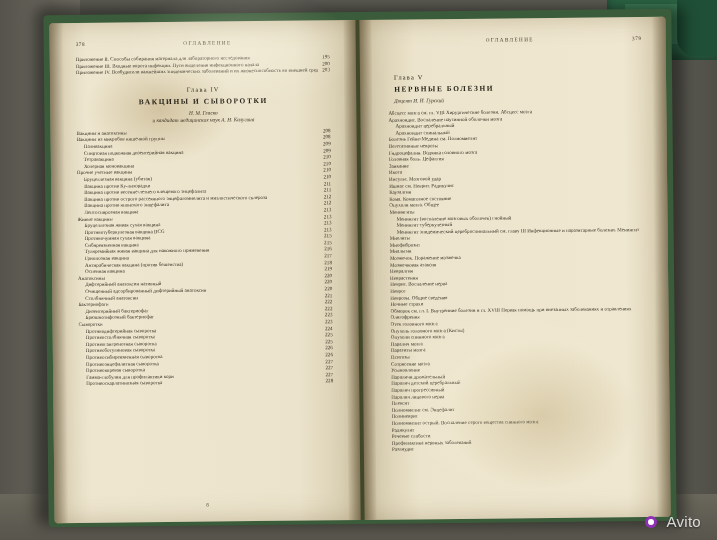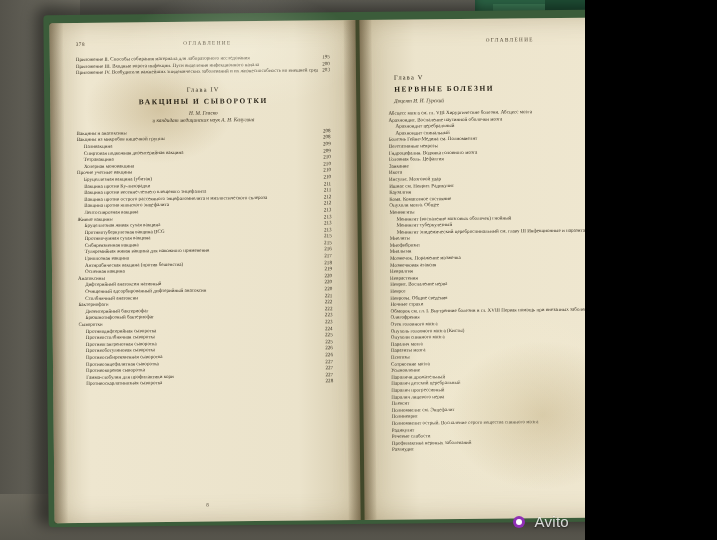--- a/index.html
+++ b/index.html
@@ -8,21 +8,21 @@
     background: #000;
   }
   body {
     width: 717px;
     height: 540px;
     overflow: hidden;
     font-family: "Liberation Serif", serif;
   }
   #scene {
     position: relative;
-    width: 585px;
+    width: 717px;
     height: 540px;
     background: #7d7a6e;
     overflow: hidden;
   }
   
   .bg-top {
     position: absolute;
     left: 0; top: 0; width: 717px; height: 40px;
     background: linear-gradient(180deg,#5f5e56 0%,#6e6c61 100%);
   }

